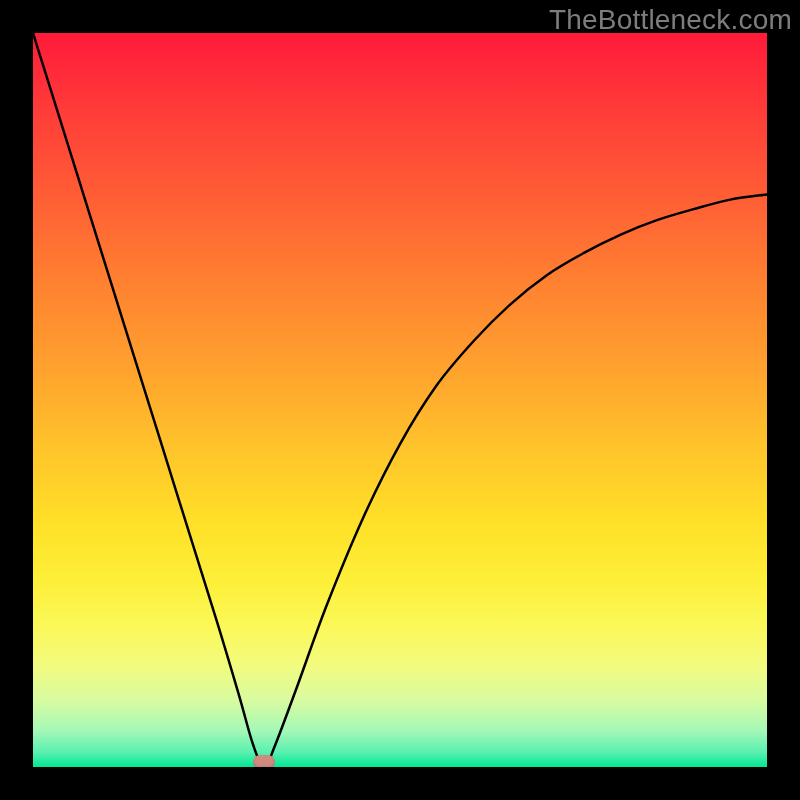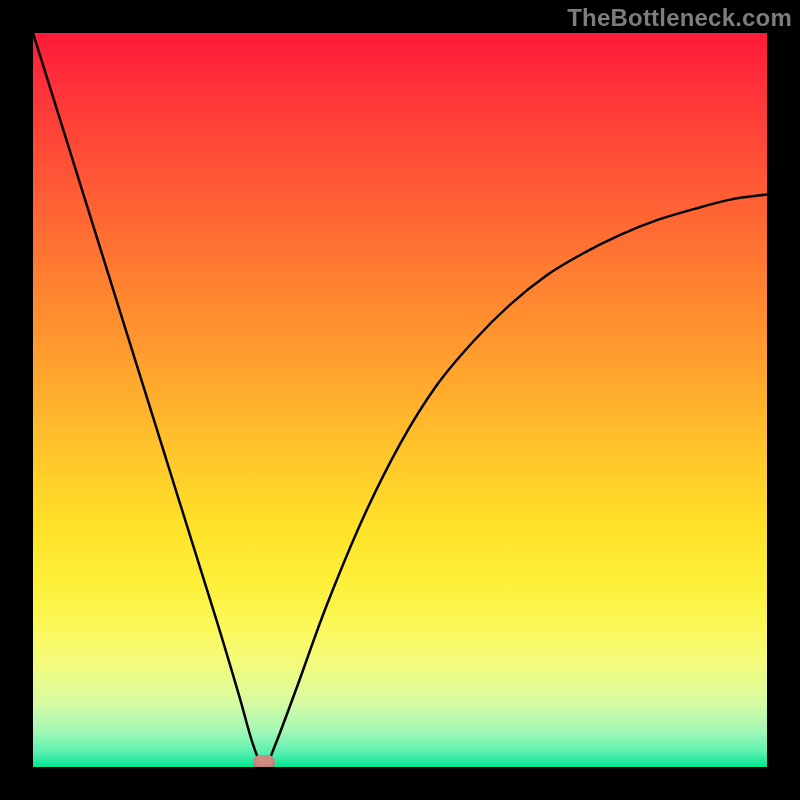--- a/index.html
+++ b/index.html
@@ -40,22 +40,22 @@
       #5af0b0 98%,
       #00e793 100%
     );
     overflow: hidden;
   }
   .watermark {
     position: absolute;
     top: 4px;
     right: 8px;
     color: #7d7d7d;
-    font-size: 24px;
-    font-weight: 700;
+    font-size: 28px;
+    font-weight: 400;
     letter-spacing: 0.2px;
     pointer-events: none;
     user-select: none;
   }
   svg.curve {
     position: absolute;
     left: 0;
     top: 0;
     width: 734px;
     height: 734px;

